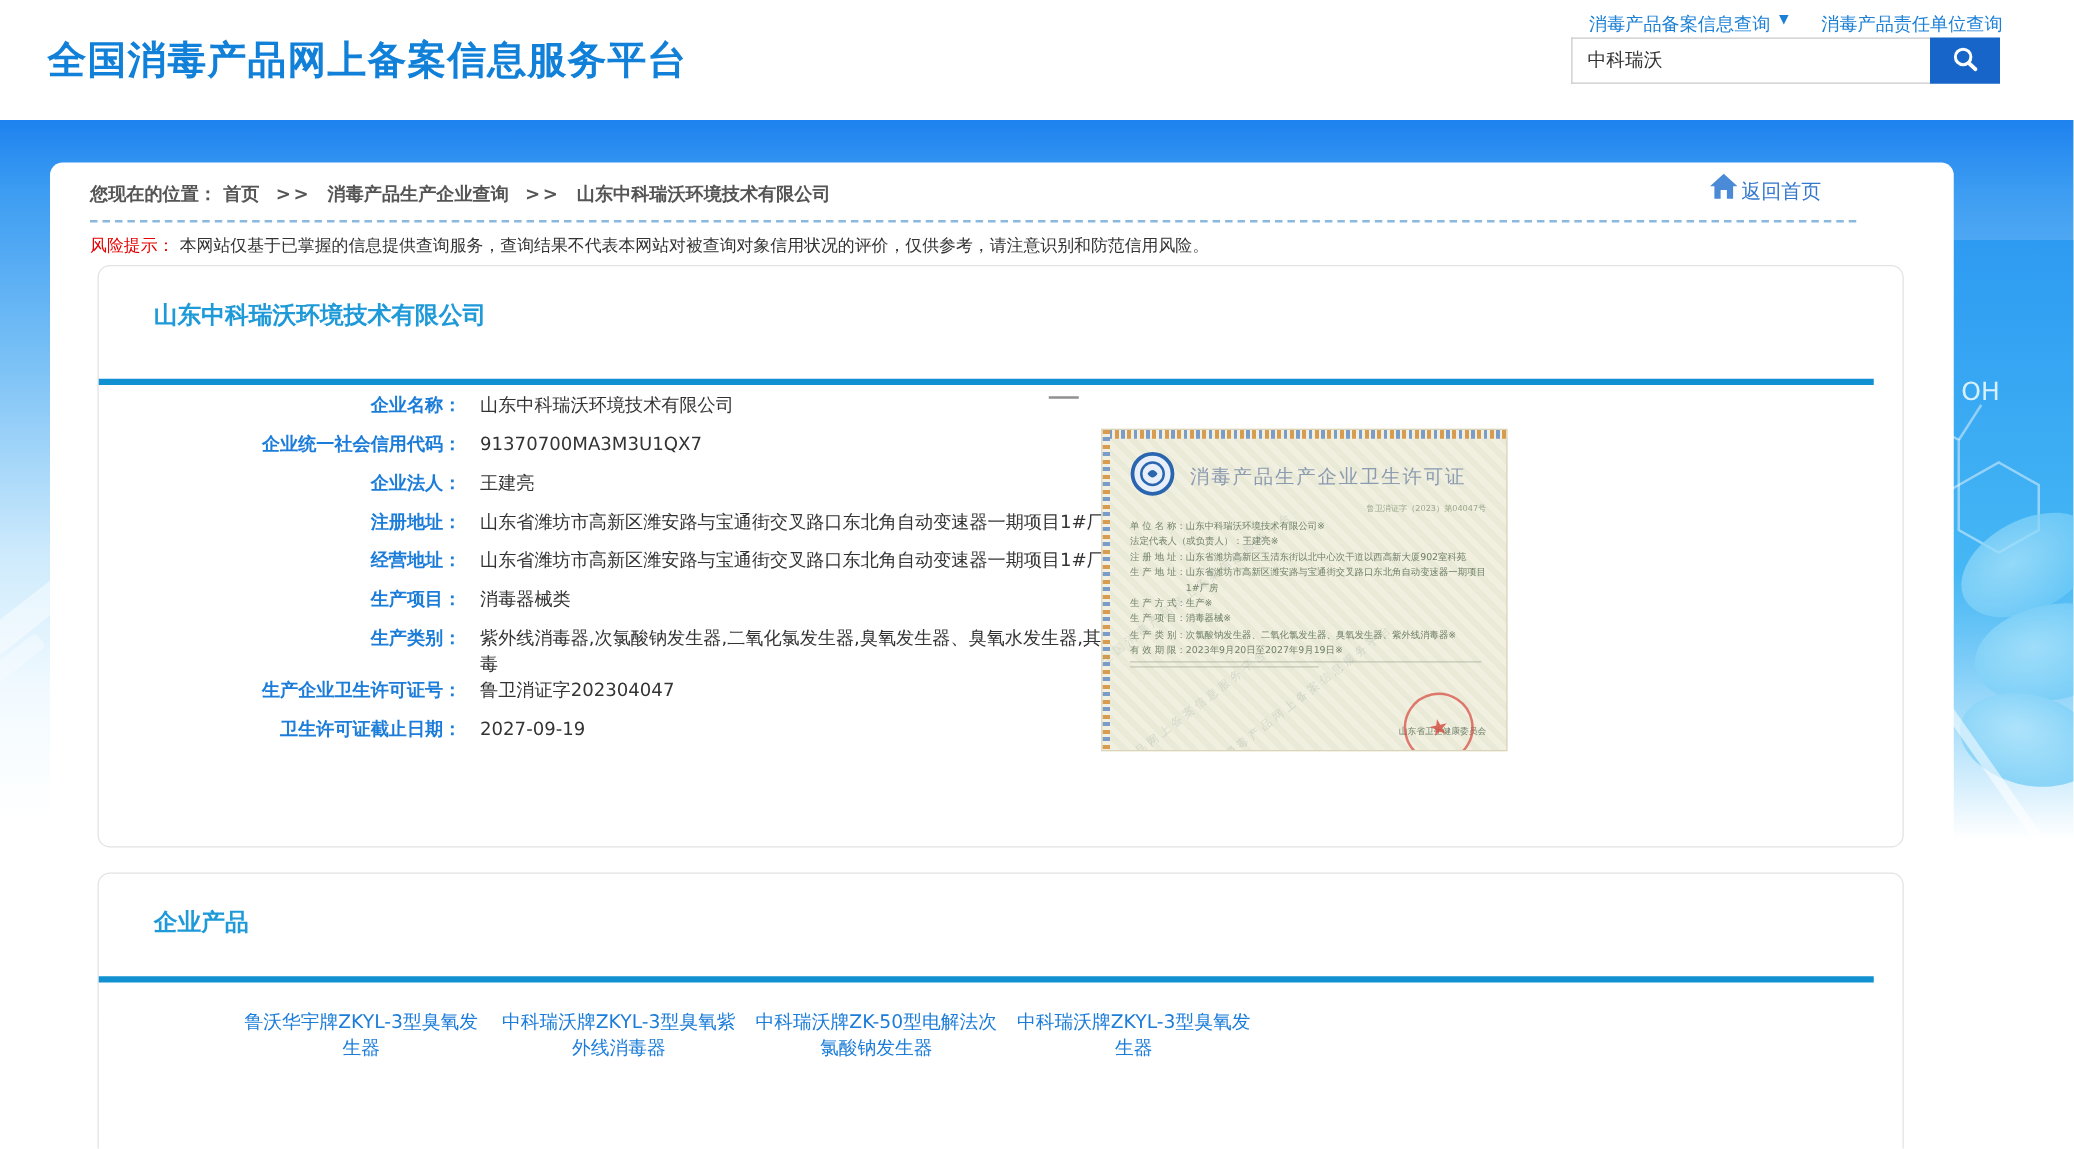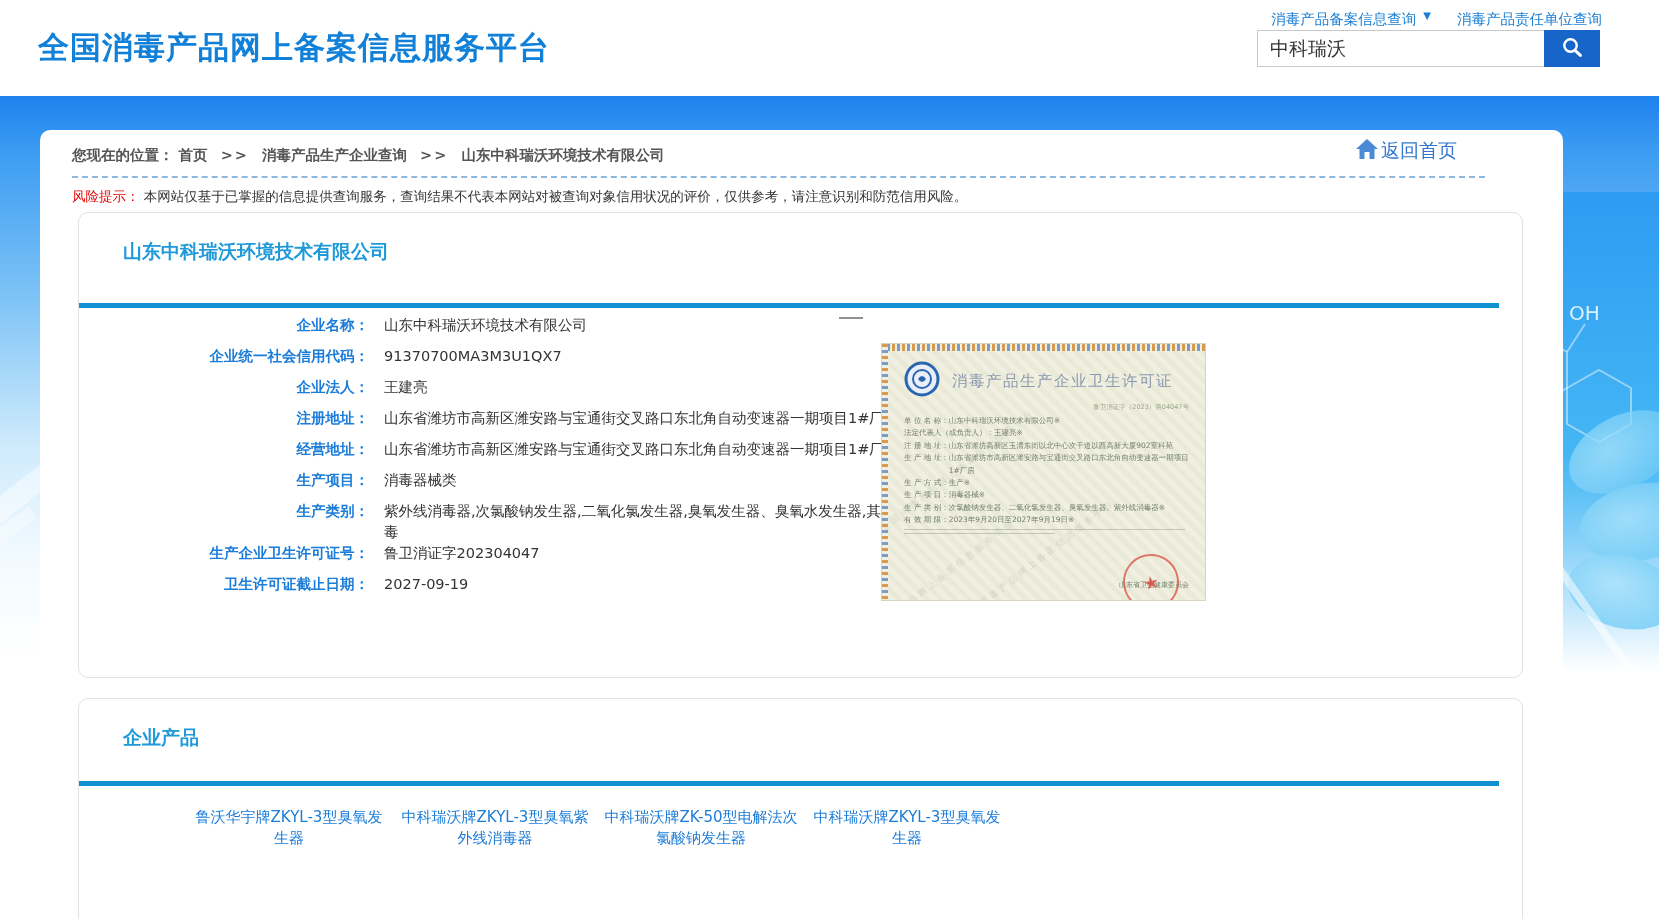--- a/index.html
+++ b/index.html
@@ -17,33 +17,33 @@
         background:rgba(255,255,255,.35); transform:rotate(-38deg); border-radius:4px; }
 
   
   .header { position:absolute; top:0; left:0; right:0; height:96px; background:#fff; z-index:5; }
   .site-title { position:absolute; left:38px; top:27px; font-size:31px; font-weight:bold; color:#1180d8; letter-spacing:1px; }
   .top-nav { position:absolute; right:57px; top:10px; display:flex; gap:26px; font-size:14.5px; }
   .top-nav a { color:#1a7fd5; text-decoration:none; display:flex; gap:7px; cursor:pointer; }
   .caret { font-size:10px; color:#1a7fd5; }
   .search { position:absolute; right:59px; top:30px; display:flex; align-items:stretch; }
   .search input { width:287px; height:37px; border:1px solid #c9c9c9; border-right:none; padding:0 12px;
-                  font-size:19px; color:#333; outline:none; font-family:inherit; }
+                  font-size:15px; color:#333; outline:none; font-family:inherit; }
   .search button { width:56px; height:37px; background:#1765c8; border:none; cursor:pointer;
                    display:flex; align-items:center; justify-content:center; }
 
   
   .panel { position:absolute; left:40px; top:130px; width:1523px; height:789px; background:#fff;
            border-radius:10px 10px 0 0; z-index:4; }
 
   .breadcrumb { position:absolute; left:32px; top:16px; font-size:14.5px; font-weight:bold; color:#555; }
   .breadcrumb a { color:#555; text-decoration:none; cursor:pointer; }
   .crumb-sep { margin:0 8px; letter-spacing:2px; }
   .back-home { position:absolute; right:106px; top:8px; display:flex; align-items:flex-end; gap:2px;
-               font-size:19px; color:#3377cc; text-decoration:none; cursor:pointer; }
+               font-size:16px; color:#3377cc; text-decoration:none; cursor:pointer; }
   .dashed-sep { position:absolute; left:32px; right:78px; top:46px; border-top:2px dashed #8cb8dd; }
 
   .risk { position:absolute; left:32px; top:58px; font-size:13.5px; color:#333; }
   .risk .risk-label { color:#e60000; }
 
   .card { position:absolute; left:38px; width:1445px; background:#fff; border:1px solid #e2e2e2; border-radius:10px; }
   .card1 { top:82px; height:466px; }
   .card2 { top:568px; height:400px; }
   .card-title { position:absolute; left:44px; top:26px; font-size:19px; font-weight:bold; color:#1f9ad8; }
   .title-bar { position:absolute; left:0; width:1420px; height:5px; background:#1191d1; }

